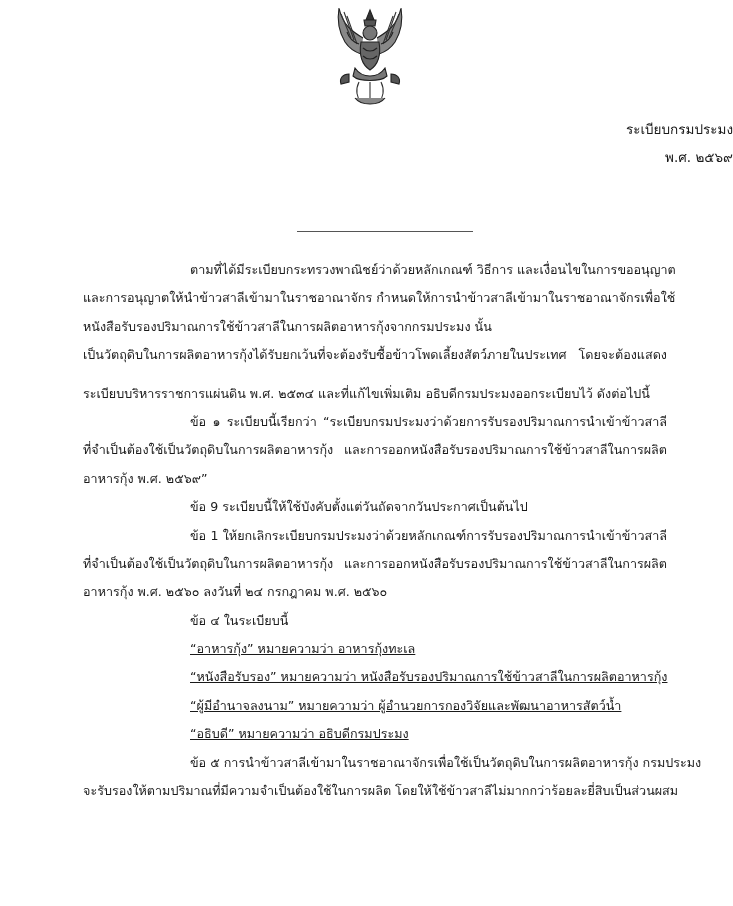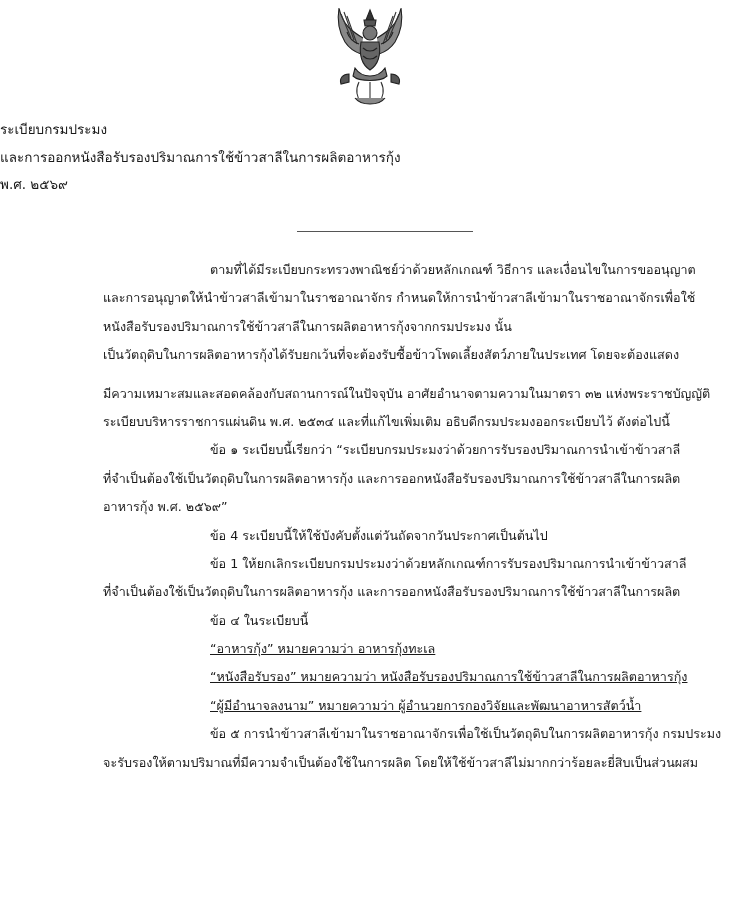--- a/index.html
+++ b/index.html
@@ -6,35 +6,35 @@
   body {
     width: 733px; height: 906px; overflow: hidden; position: relative;
     font-family: "DejaVu Sans", "Liberation Sans", sans-serif;
     color: #1a1a1a;
   }
   .page { position: absolute; left: 0; top: 0; width: 733px; height: 906px; }
   .emblem {
     position: absolute; left: 325px; top: 2px; width: 90px; height: 108px;
   }
   .title-block {
-    position: absolute; left: 0; top: 116px; width: 733px; text-align: left;
+    position: absolute; left: 0; top: 116px; width: 733px; text-align: right;
   }
   .title-line {
     font-size: 13.5px; line-height: 27.5px; height: 27.5px; white-space: nowrap;
   }
   .divider {
     position: absolute; left: 297px; top: 231px; width: 176px; height: 0;
     border-top: 1px solid #555;
   }
   .body {
     position: absolute; left: 83px; top: 256px; width: 584px;
     font-size: 12.6px;
   }
   .line {
-    height: 28.4px; line-height: 28.4px; white-space: nowrap; overflow: visible; margin-left: 20px;
+    height: 28.4px; line-height: 28.4px; white-space: nowrap; overflow: visible;
   }
   .ind { padding-left: 107px; }
   .ind2 { padding-left: 107px; text-decoration: underline; }
   .gap { height: 10px; }
   .just { text-align: justify; text-align-last: justify; }
 </style>
 </head>
 <body>
 
 <div class="page">
@@ -64,62 +64,62 @@
         <path d="M24 72 C18 72, 14 76, 16 82 L24 80 Z" fill="#555"></path>
         <path d="M66 72 C72 72, 76 76, 74 82 L66 80 Z" fill="#555"></path>
         <path d="M34 80 C30 88, 32 96, 36 100 M45 80 L45 102 M56 80 C60 88, 58 96, 54 100" stroke="#333"></path>
         <path d="M30 96 C36 104, 54 104, 60 96" fill="#888"></path>
       </g>
     </svg>
   </div>
 
   <div class="title-block">
     <div class="title-line">ระเบียบกรมประมง</div>
-    <div class="title-line">และการออกหนังสือรับรองปริมาณการใช้ข้าวสาลีในการผลิตอาหารกุ้ง</div>
     <div class="title-line">พ.ศ. ๒๕๖๙</div>
   </div>
 
   <div class="divider"></div>
 
   <div class="body">
 
     <div>
       <div class="line ind just">ตามที่ได้มีระเบียบกระทรวงพาณิชย์ว่าด้วยหลักเกณฑ์ วิธีการ และเงื่อนไขในการขออนุญาต</div>
       <div class="line just">และการอนุญาตให้นำข้าวสาลีเข้ามาในราชอาณาจักร กำหนดให้การนำข้าวสาลีเข้ามาในราชอาณาจักรเพื่อใช้</div>
       <div class="line">หนังสือรับรองปริมาณการใช้ข้าวสาลีในการผลิตอาหารกุ้งจากกรมประมง นั้น</div>
       <div class="line just">เป็นวัตถุดิบในการผลิตอาหารกุ้งได้รับยกเว้นที่จะต้องรับซื้อข้าวโพดเลี้ยงสัตว์ภายในประเทศ โดยจะต้องแสดง</div>
     </div>
 
     <div class="gap"></div>
 
     <div>
-      <div class="line just">มีความเหมาะสมและสอดคล้องกับสถานการณ์ในปัจจุบัน อาศัยอำนาจตามความในมาตรา ๓๒ แห่งพระราชบัญญัติ</div>
       <div class="line">ระเบียบบริหารราชการแผ่นดิน พ.ศ. ๒๕๓๔ และที่แก้ไขเพิ่มเติม อธิบดีกรมประมงออกระเบียบไว้ ดังต่อไปนี้</div>
     </div>
 
     <div>
       <div class="line ind just">ข้อ ๑ ระเบียบนี้เรียกว่า “ระเบียบกรมประมงว่าด้วยการรับรองปริมาณการนำเข้าข้าวสาลี</div>
       <div class="line just">ที่จำเป็นต้องใช้เป็นวัตถุดิบในการผลิตอาหารกุ้ง และการออกหนังสือรับรองปริมาณการใช้ข้าวสาลีในการผลิต</div>
       <div class="line">อาหารกุ้ง พ.ศ. ๒๕๖๙”</div>
     </div>
 
     <div>
-      <div class="line ind">ข้อ 4 ระเบียบนี้ให้ใช้บังคับตั้งแต่วันถัดจากวันประกาศเป็นต้นไป</div>
+      <div class="line ind">ข้อ 9 ระเบียบนี้ให้ใช้บังคับตั้งแต่วันถัดจากวันประกาศเป็นต้นไป</div>
     </div>
 
     <div>
       <div class="line ind just">ข้อ 1 ให้ยกเลิกระเบียบกรมประมงว่าด้วยหลักเกณฑ์การรับรองปริมาณการนำเข้าข้าวสาลี</div>
       <div class="line just">ที่จำเป็นต้องใช้เป็นวัตถุดิบในการผลิตอาหารกุ้ง และการออกหนังสือรับรองปริมาณการใช้ข้าวสาลีในการผลิต</div>
+      <div class="line">อาหารกุ้ง พ.ศ. ๒๕๖๐ ลงวันที่ ๒๔ กรกฎาคม พ.ศ. ๒๕๖๐</div>
     </div>
 
     <div>
       <div class="line ind">ข้อ ๔ ในระเบียบนี้</div>
       <div class="line ind2">“อาหารกุ้ง” หมายความว่า อาหารกุ้งทะเล</div>
       <div class="line ind2">“หนังสือรับรอง” หมายความว่า หนังสือรับรองปริมาณการใช้ข้าวสาลีในการผลิตอาหารกุ้ง</div>
       <div class="line ind2">“ผู้มีอำนาจลงนาม” หมายความว่า ผู้อำนวยการกองวิจัยและพัฒนาอาหารสัตว์น้ำ</div>
+      <div class="line ind2">“อธิบดี” หมายความว่า อธิบดีกรมประมง</div>
     </div>
 
     <div>
       <div class="line ind just">ข้อ ๕ การนำข้าวสาลีเข้ามาในราชอาณาจักรเพื่อใช้เป็นวัตถุดิบในการผลิตอาหารกุ้ง กรมประมง</div>
       <div class="line just">จะรับรองให้ตามปริมาณที่มีความจำเป็นต้องใช้ในการผลิต โดยให้ใช้ข้าวสาลีไม่มากกว่าร้อยละยี่สิบเป็นส่วนผสม</div>
 
     </div>
 
   </div>
 </div>

